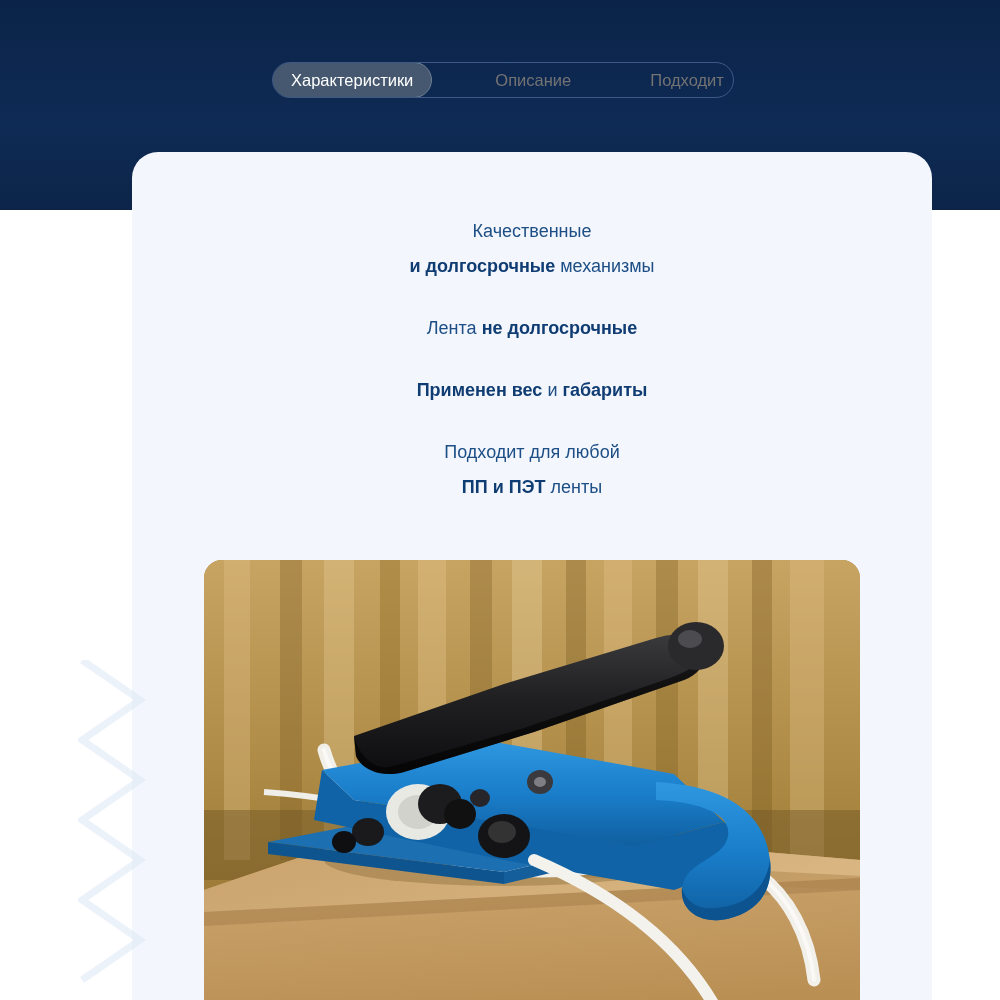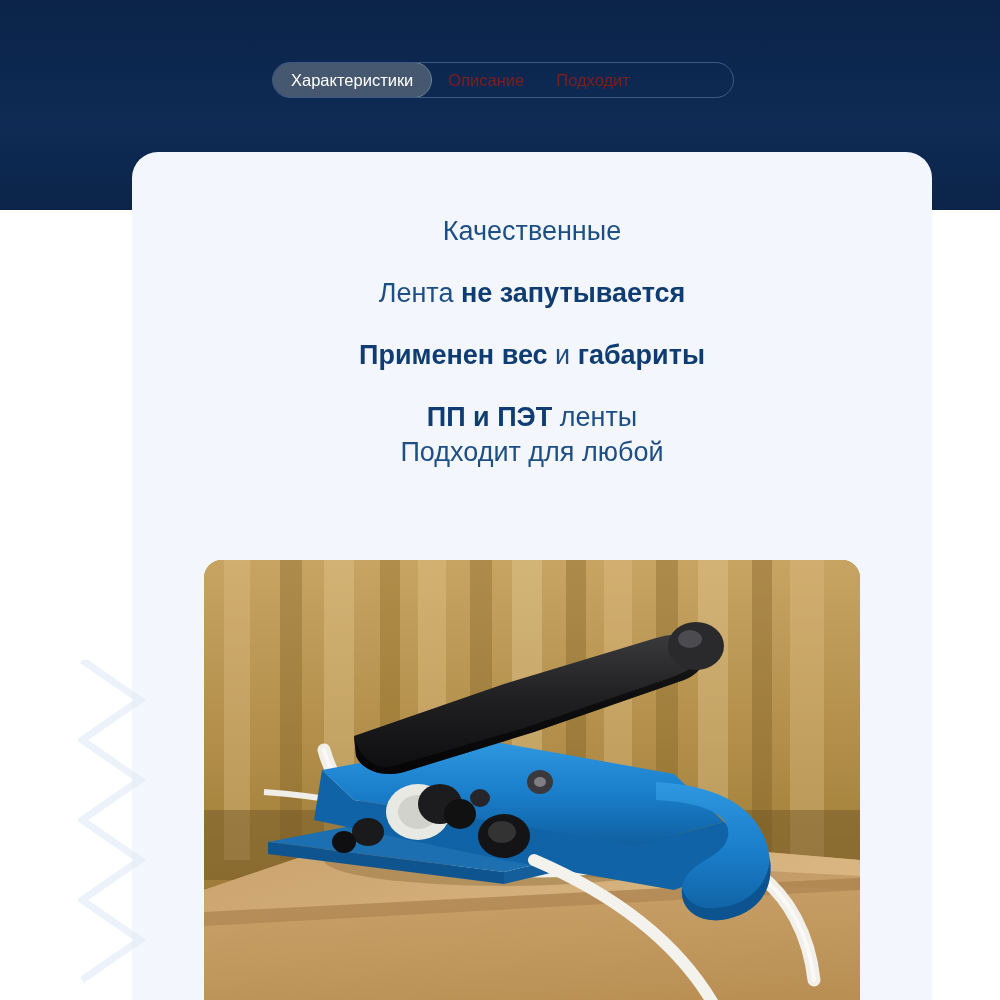--- a/index.html
+++ b/index.html
@@ -24,27 +24,28 @@
   
   .tabbar {
     position: absolute;
     left: 272px; top: 62px;
     width: 462px; height: 36px;
     border: 1px solid #3d5a86;
     border-radius: 18px;
     display: flex;
     align-items: center;
     overflow: hidden;
+    gap: 47px;
   }
   .tab {
     height: 37px;
     display: flex;
     align-items: center;
     justify-content: center;
-    color: #7f1d1d;
+    color: #737373;
     font-size: 16.5px;
     padding: 16px 16px;
     white-space: nowrap;
     border-radius: 18px;
   }
   .tab.active {
     background: #45586f;
     color: #ffffff;
     border: 1px solid #6d7f95;
     margin-left: -1px;
@@ -61,21 +62,21 @@
     border-radius: 26px;
   }
   .features {
     position: absolute;
     left: 0; top: 62px;
     width: 800px;
     text-align: center;
     color: #163a68;
   }
   .feature {
-    font-size: 27px;
+    font-size: 18px;
     line-height: 35px;
     margin-bottom: 27px;
     color: #1d4e85;
     font-weight: 400;
     text-align: center;
   }
   .feature b { font-weight: 700; color: #0f3c72; }
   .feature .ln { display: block; }
   
   .photo {
@@ -107,39 +108,42 @@
     <div class="tab">Описание</div>
     <div class="tab">Подходит</div>
   </div>
 
   <div class="card">
 
     <div class="features">
 
       <div class="feature">
         <span class="ln">Качественные</span>
-      </div>
-
-      <div class="feature">
-        <span class="ln">
-          <span>Лента </span><b>не запутывается</b>
+        <span class="ln">
+          <b>и долгосрочные</b><span> механизмы</span>
+        </span>
+      </div>
+
+      <div class="feature">
+        <span class="ln">
+          <span>Лента </span><b>не долгосрочные</b>
         </span>
       </div>
 
       <div class="feature">
         <span class="ln">
           <b>Применен вес</b><span> и </span><b>габариты</b>
         </span>
       </div>
 
       <div class="feature">
+        <span class="ln">Подходит для любой</span>
         <span class="ln">
           <b>ПП и ПЭТ</b><span> ленты</span>
         </span>
-        <span class="ln">Подходит для любой</span>
       </div>
 
     </div>
 
     <div class="photo">
       <svg width="656" height="464" viewBox="0 0 656 464">
         <defs>
           <linearGradient id="bgv" x1="0" y1="0" x2="0" y2="1">
             <stop offset="0" stop-color="#c8a463"></stop>
             <stop offset="0.55" stop-color="#a8853f"></stop>

